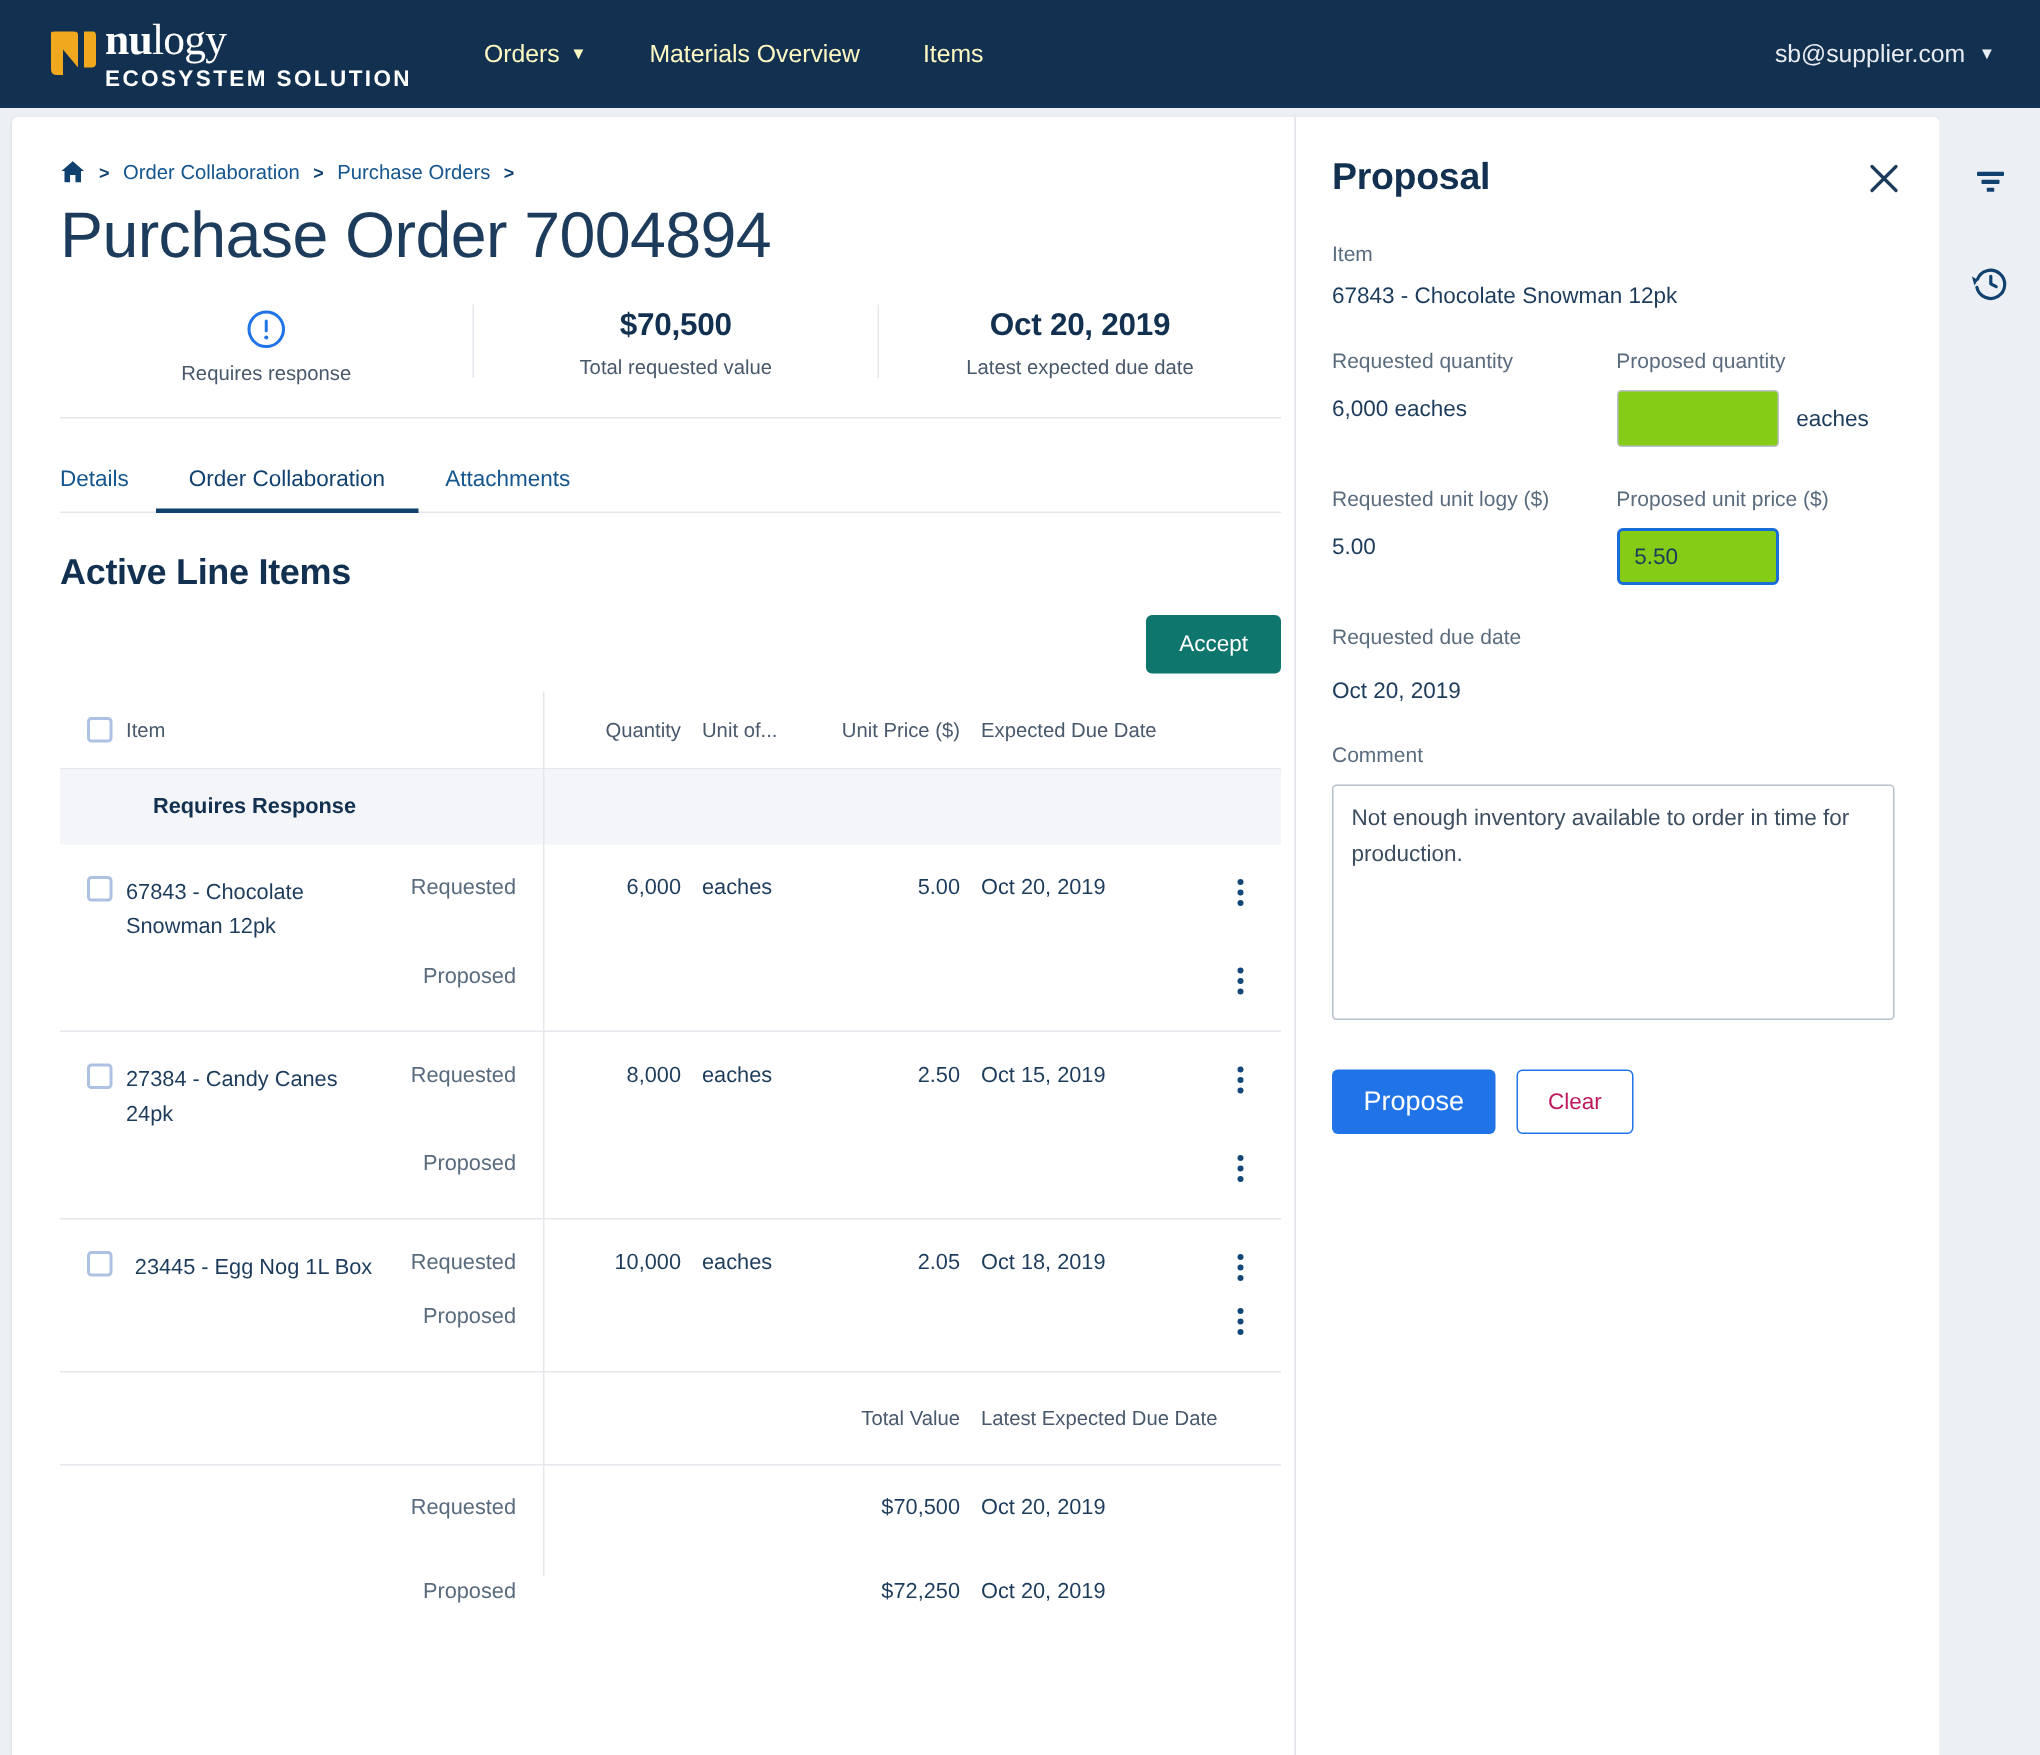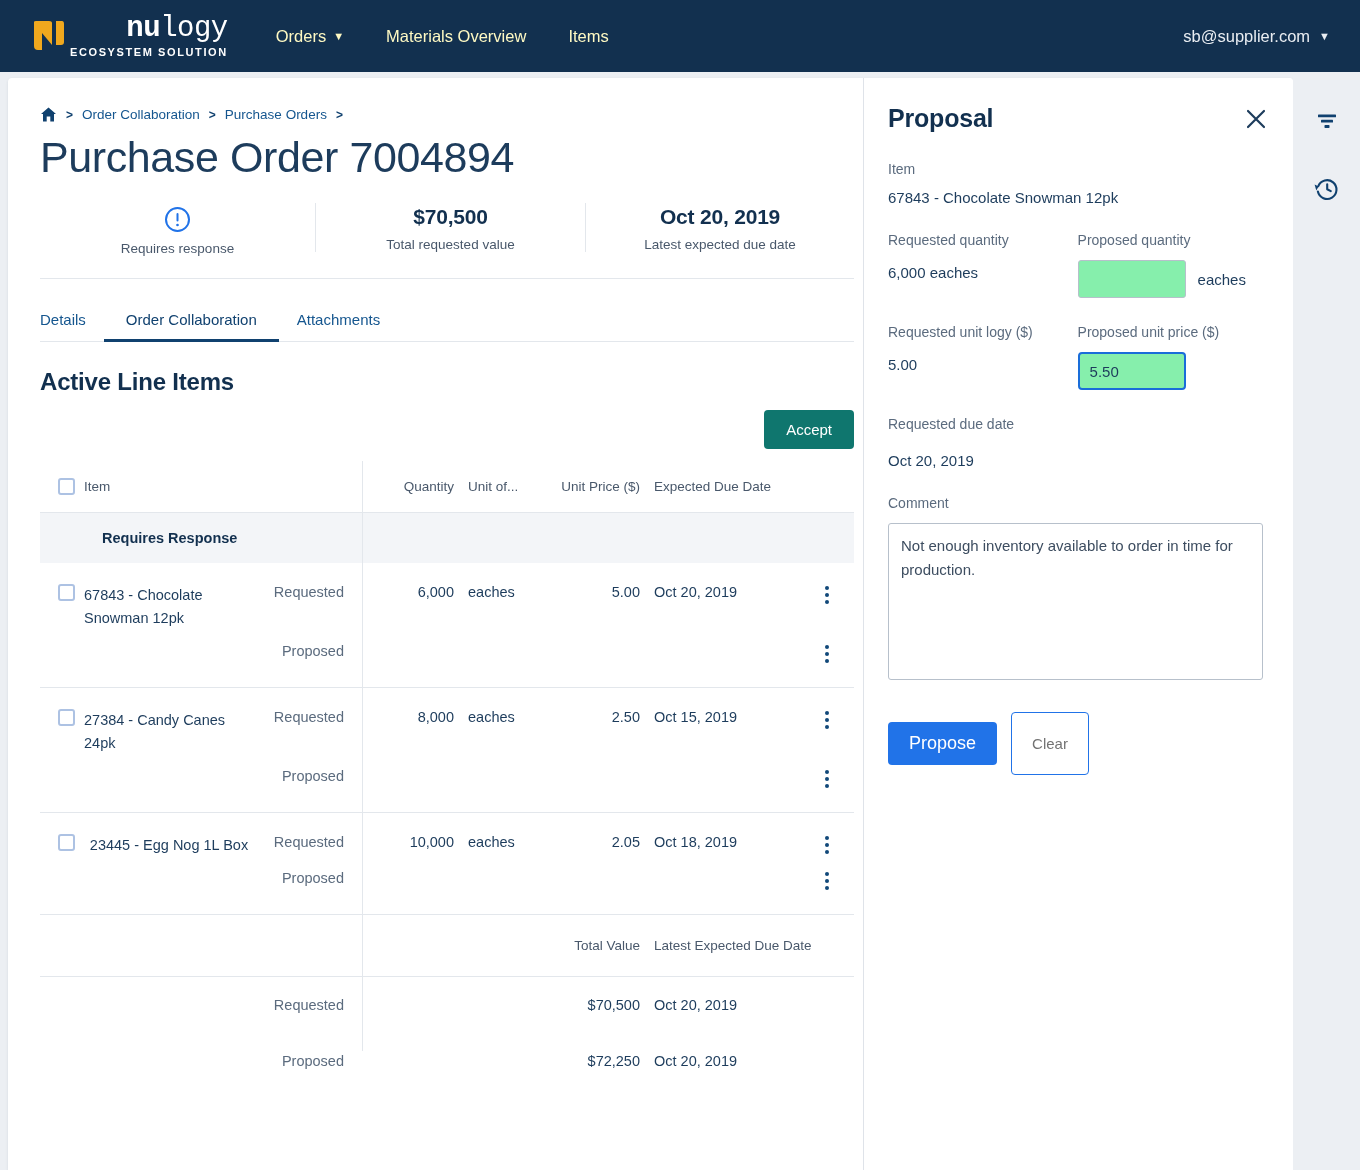--- a/index.html
+++ b/index.html
@@ -13,25 +13,25 @@
   .page { position: relative; width: 1360px; height: 1170px; overflow: hidden; background: #eceff3; }
 
   
   .topnav {
     position: absolute; top: 0; left: 0; width: 1360px; height: 72px;
     background: #12304f; display: flex; align-items: center;
   }
   .brand { display: flex; align-items: center; margin-left: 32px; height: 72px; }
   .brand-mark { width: 34px; height: 34px; position: relative; margin-right: 4px; }
   .brand-text-wrap { display: flex; flex-direction: column; justify-content: center; }
-  .brand-word { font-size: 29px; line-height: 30px; color: #ffffff; letter-spacing: -0.5px; font-family: Liberation Mono, monospace; text-align: right; }
+  .brand-word { font-size: 29px; line-height: 30px; color: #ffffff; letter-spacing: -0.5px; font-family: Liberation Serif, serif; }
   .brand-word b { font-weight: 700; }
   .brand-word span.light { font-weight: 400; }
   .brand-sub {
-    font-size: 11px; letter-spacing: 1.6px; color: #ffffff; font-weight: 700;
+    font-size: 15px; letter-spacing: 1.6px; color: #ffffff; font-weight: 700;
     margin-top: 2px; font-family: "Liberation Sans", sans-serif;
   }
   .nav-links { display: flex; align-items: center; margin-left: 48px; height: 72px; }
   .nav-link {
     color: #fef9c3; font-size: 16.5px; margin-right: 42px;
     display: flex; align-items: center; cursor: pointer; white-space: nowrap;
   }
   .nav-link .caret { margin-left: 7px; font-size: 11px; line-height: 1; }
   .nav-user {
     position: absolute; right: 30px; top: 0; height: 72px;
@@ -156,43 +156,43 @@
   .sp-close { cursor: pointer; width: 26px; height: 26px; display: flex; align-items: center; justify-content: center; }
   .sp-label { font-size: 14px; color: #5b6b7e; margin-bottom: 12px; }
   .sp-value { font-size: 15px; color: #1d3c5c; }
   .sp-block { margin-bottom: 26px; }
   .sp-grid { display: flex; }
   .sp-c1 { width: 198px; }
   .sp-c2 { width: 200px; }
   .sp-inline { display: flex; align-items: center; }
   .sp-input {
     width: 108px; height: 38px; border: 1px solid #b7c0cb; border-radius: 3px;
-    background: #86efac; font-size: 15px; color: #1d3c5c; padding: 0 10px;
+    background: #84cc16; font-size: 15px; color: #1d3c5c; padding: 0 10px;
     font-family: "Liberation Sans", sans-serif; outline: none;
   }
   .sp-input.focused { border: 2px solid #1a6dd9; border-radius: 4px; }
   .sp-unit { font-size: 15px; color: #1d3c5c; margin-left: 12px; }
   .sp-date-input {
     width: 178px; height: 44px; border: 1px solid #b7c0cb; border-radius: 3px;
     background: #fff; display: flex; align-items: center; justify-content: flex-end; padding-right: 12px;
     cursor: pointer;
   }
   .sp-textarea {
     width: 375px; height: 157px; border: 1px solid #b7c0cb; border-radius: 3px; background: #fff;
     font-size: 15px; color: #3d4d60; padding: 10px 12px; line-height: 24px;
     font-family: "Liberation Sans", sans-serif; resize: none; outline: none;
   }
   .sp-actions { display: flex; align-items: center; margin-top: 28px; }
   .btn-propose {
     background: #2173e8; color: #fff; border: none; border-radius: 4px; font-size: 18px;
     padding: 11px 21px; cursor: pointer; font-family: "Liberation Sans", sans-serif;
   }
   .btn-clear {
-    background: #fff; color: #737373; border: 1px solid #2173e8; border-radius: 4px; font-size: 15px;
-    padding: 22px 20px; cursor: pointer; margin-left: 14px; font-family: "Liberation Sans", sans-serif;
+    background: #fff; color: #be185d; border: 1px solid #2173e8; border-radius: 4px; font-size: 15px;
+    padding: 12px 20px; cursor: pointer; margin-left: 14px; font-family: "Liberation Sans", sans-serif;
   }
   .mt4 { margin-top: 4px; }
 </style>
 </head>
 <body>
 
 <div class="page">
 
   <div class="topnav">
     <div class="brand">

